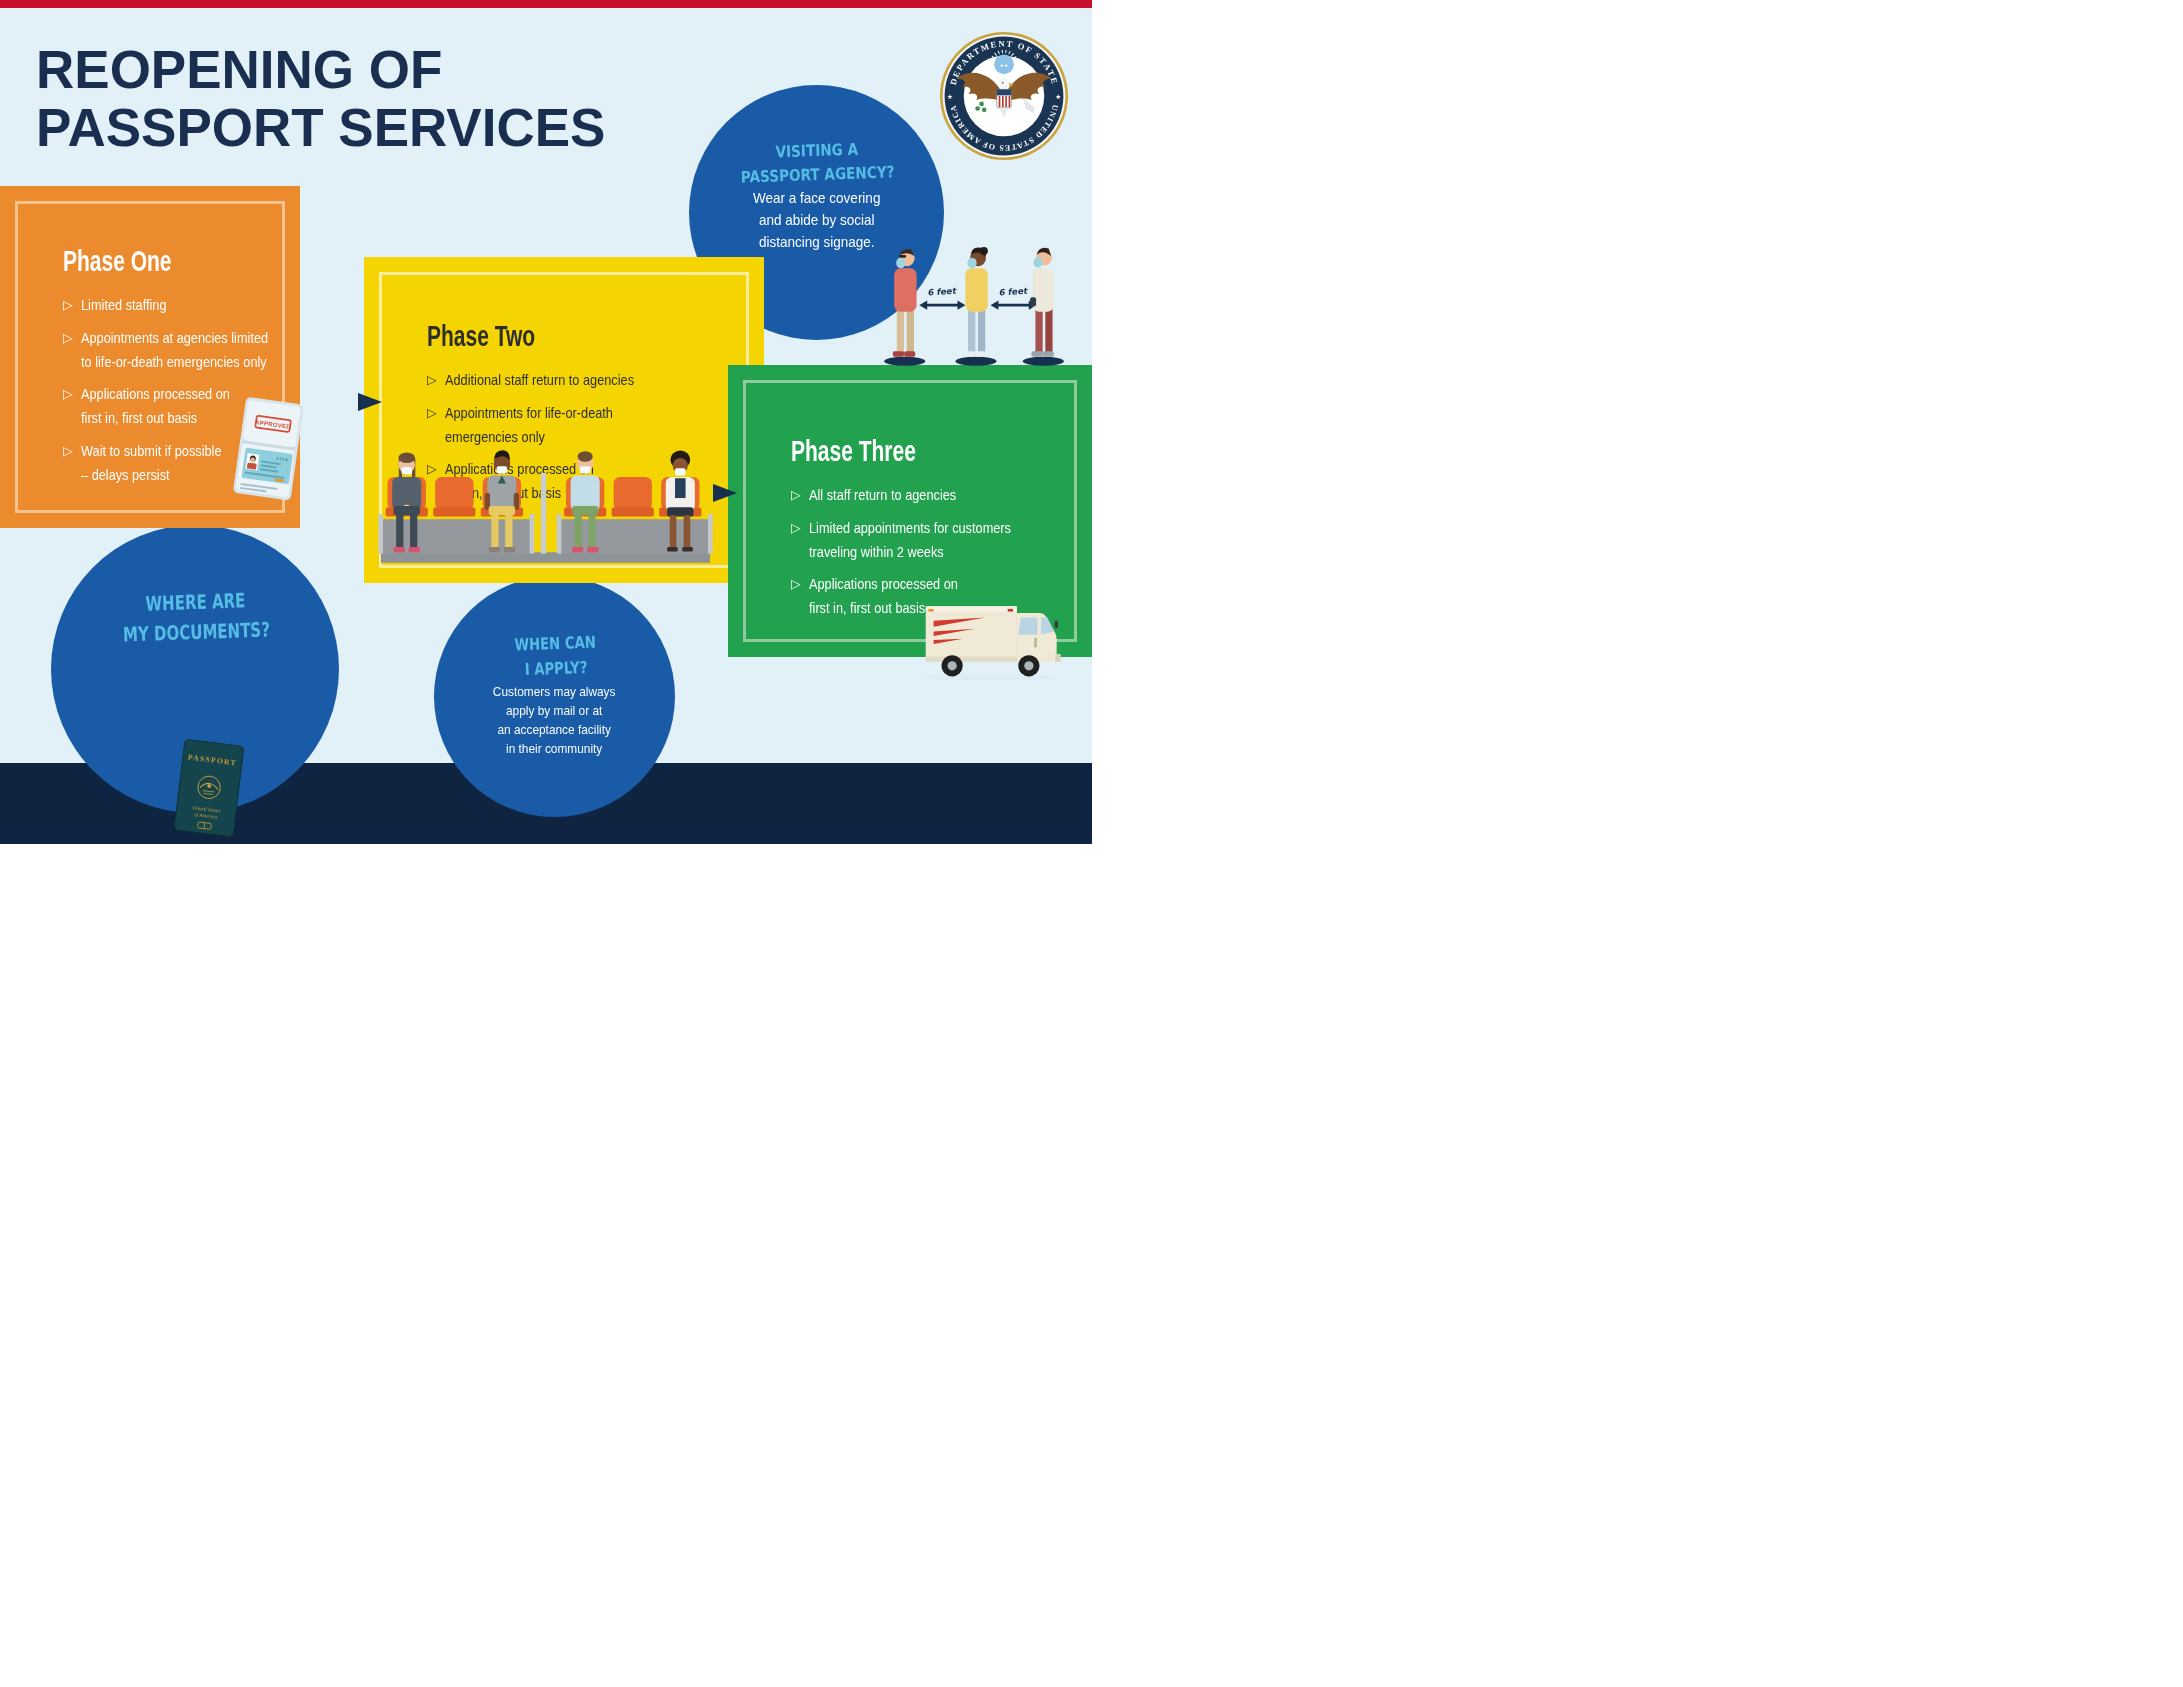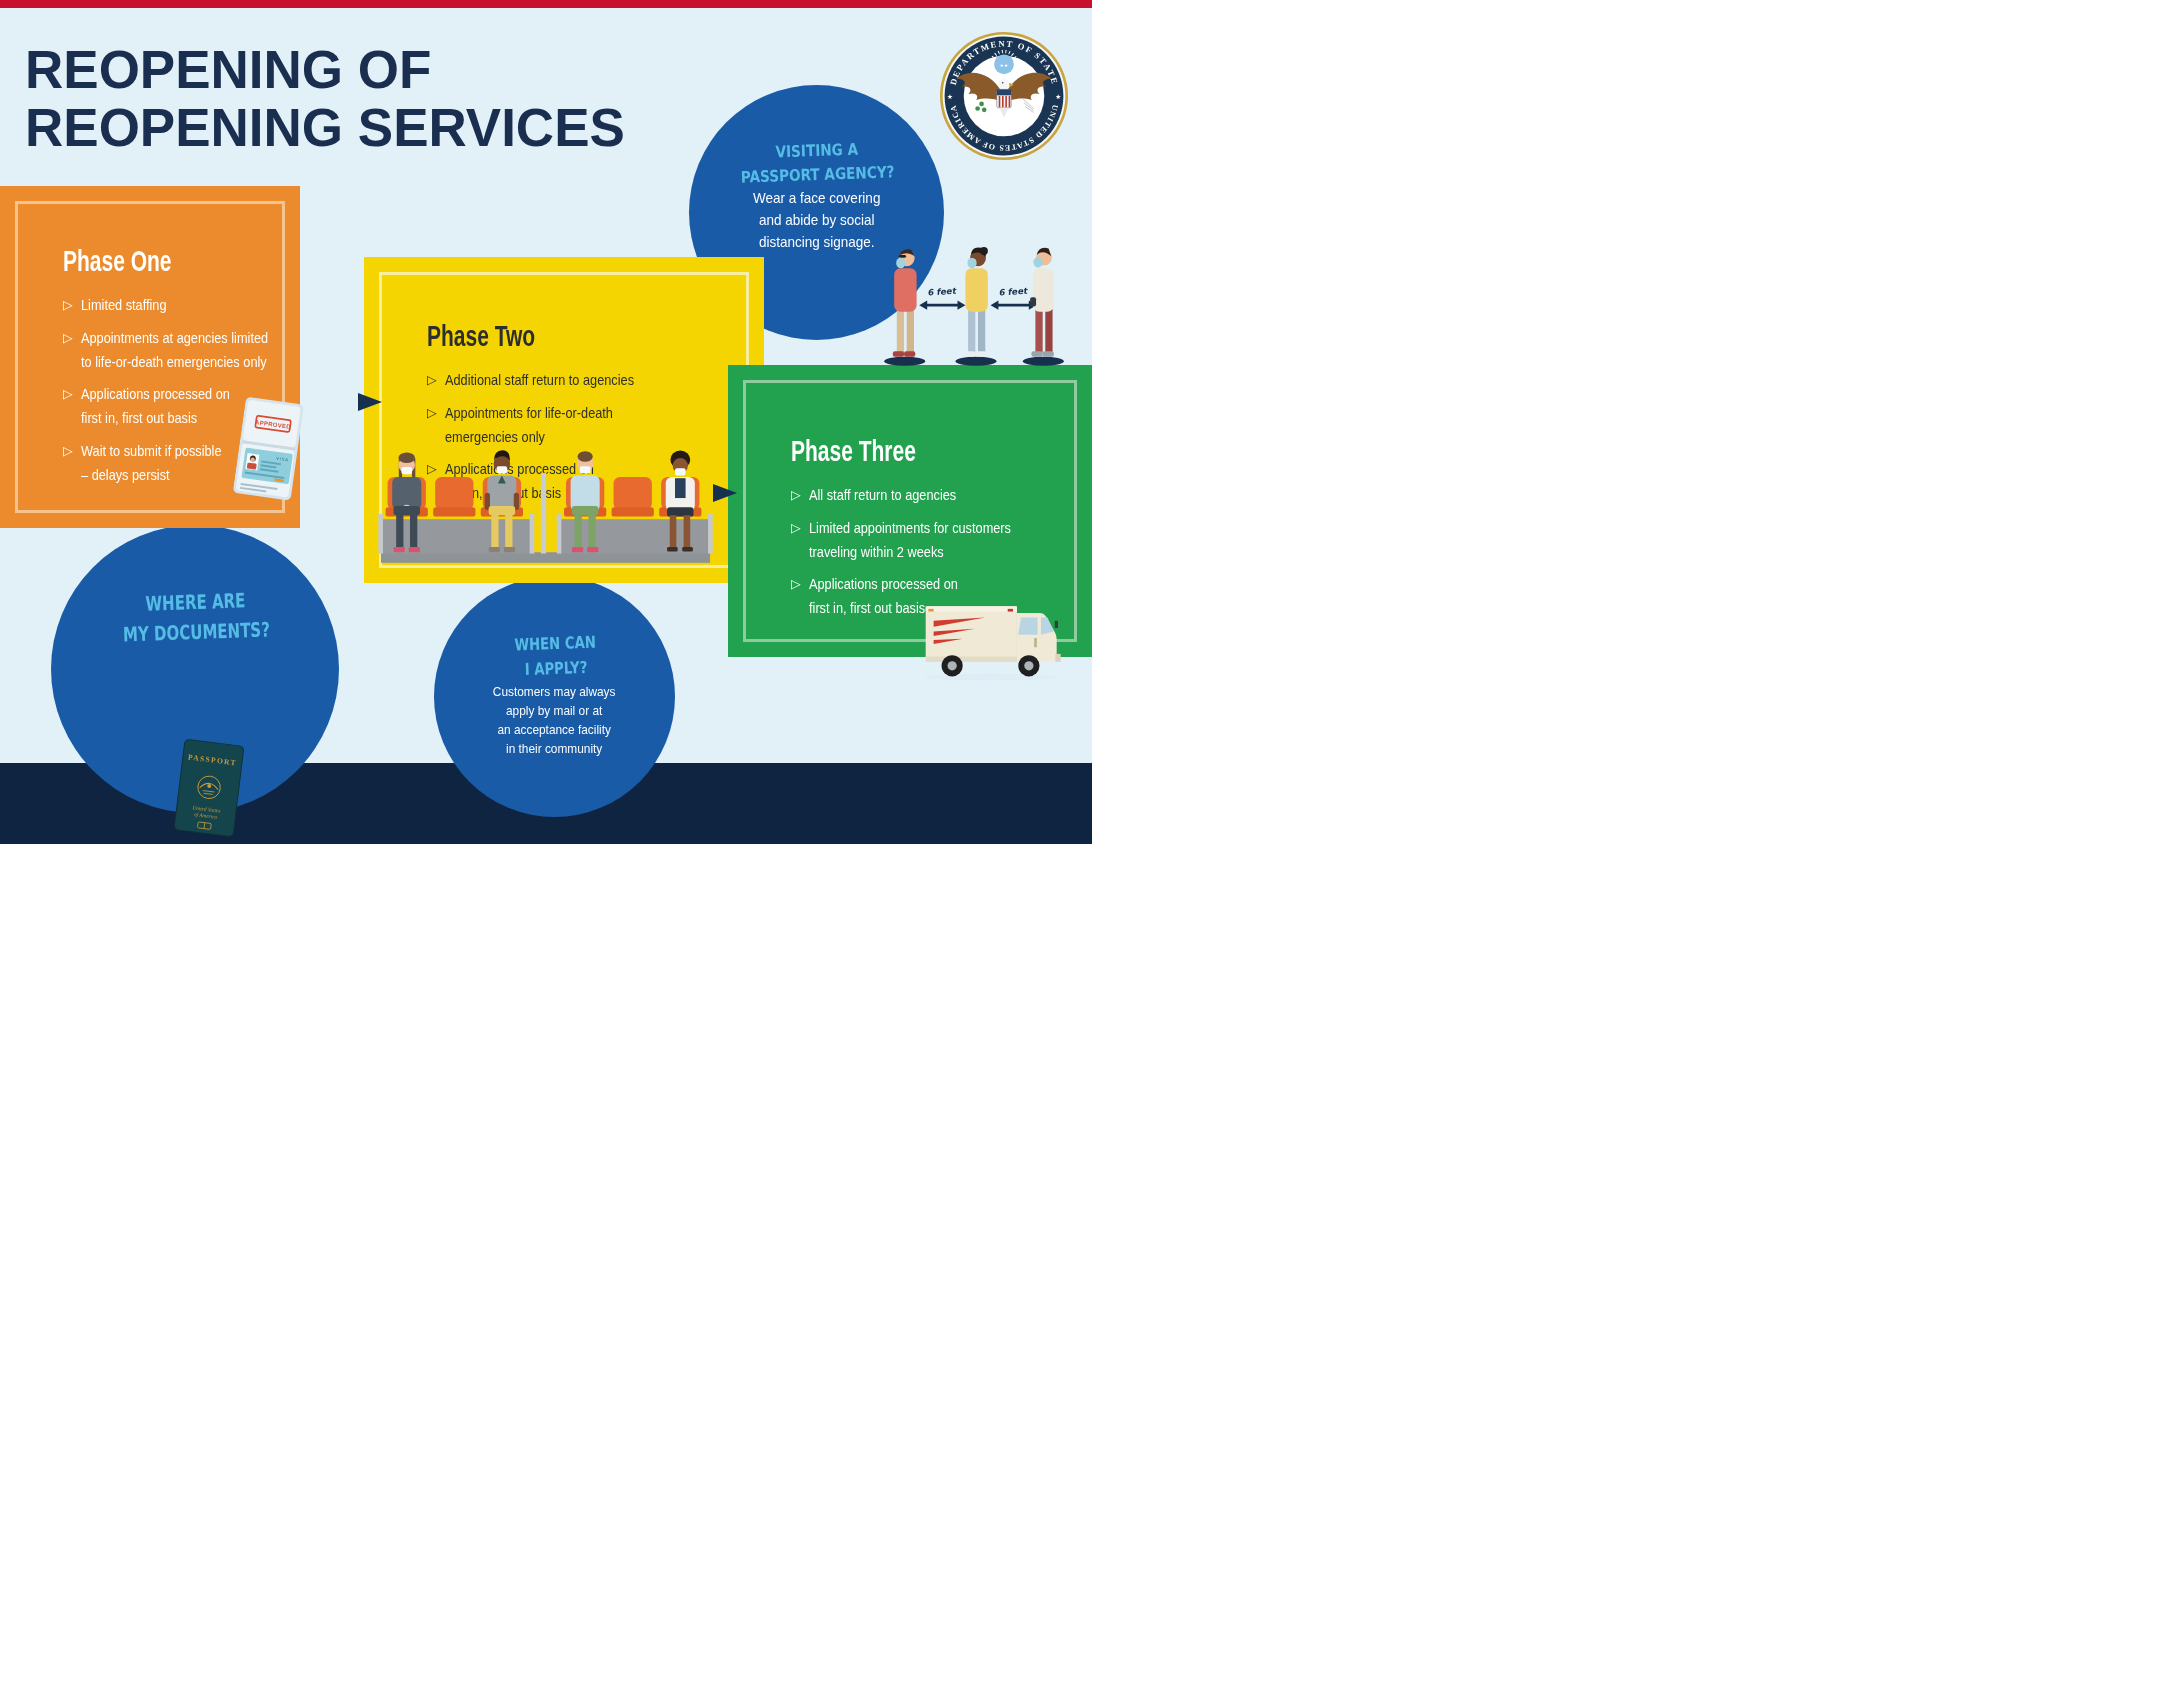--- a/index.html
+++ b/index.html
@@ -2,21 +2,21 @@
 <html style="font-size:10.6px"><head>
 <meta charset="utf-8">
 <style>
   html,body{margin:0;padding:0;background:#ffffff;}
   .canvas{position:relative;width:1092px;height:844px;background:#E2F0F8;overflow:hidden;
           font-family:"Liberation Sans",sans-serif;}
   
   .top-bar{position:absolute;left:0;top:0;width:100%;height:8px;background:#C8102E;z-index:6;}
   .footer-bar{position:absolute;left:0;top:763px;width:100%;height:81px;background:#0F2441;z-index:1;}
   
-  .title{position:absolute;left:25px;top:41px;z-index:2;color:#1A2E4F;
+  .title{position:absolute;left:36px;top:41px;z-index:2;color:#1A2E4F;
          font-weight:900;font-size:53px;line-height:58px;letter-spacing:0px;}
   
   .box{position:absolute;z-index:3;}
   .box-orange{left:0;top:186px;width:300px;height:342px;background:#EB8B2D;}
   .box-yellow{left:364px;top:257px;width:400px;height:326px;background:#F4D502;}
   .box-green{left:728px;top:365px;width:364px;height:292px;background:#22A24F;}
   .inner{position:absolute;inset:14.6px;border:3.3px solid;pointer-events:none;}
   .inner-orange{border-color:#F5C48E;}
   .inner-yellow{border-color:#F9EE9E;}
   .inner-green{border-color:#90CB9D;}
@@ -398,21 +398,21 @@
       <circle cx="44" cy="104" r="16" fill="#1F1F1F"></circle>
       <circle cx="44" cy="104" r="7" fill="#AEB4B8"></circle>
       <circle cx="160" cy="104" r="16" fill="#1F1F1F"></circle>
       <circle cx="160" cy="104" r="7" fill="#AEB4B8"></circle>
       <rect x="200" y="86" width="8" height="12" fill="#D9D2BE"></rect>
     </svg>
   </div>
 
   <div class="title">
     <div>REOPENING OF</div>
-    <div>REOPENING SERVICES</div>
+    <div>PASSPORT SERVICES</div>
   </div>
 
   <svg class="svg-abs seal" viewBox="0 0 200 200">
     <circle cx="100" cy="100" r="97" fill="#C9A43E"></circle>
     <circle cx="100" cy="100" r="93" fill="#F4F6F8"></circle>
     <circle cx="100" cy="100" r="90" fill="#1A3553"></circle>
     <circle cx="100" cy="100" r="61" fill="#FFFFFF"></circle>
     <defs>
       <path id="sealTop" d="M 25,100 A 75,75 0 0 1 175,100"></path>
       <path id="sealBot" d="M 175,100 A 75,75 0 0 1 25,100"></path>

